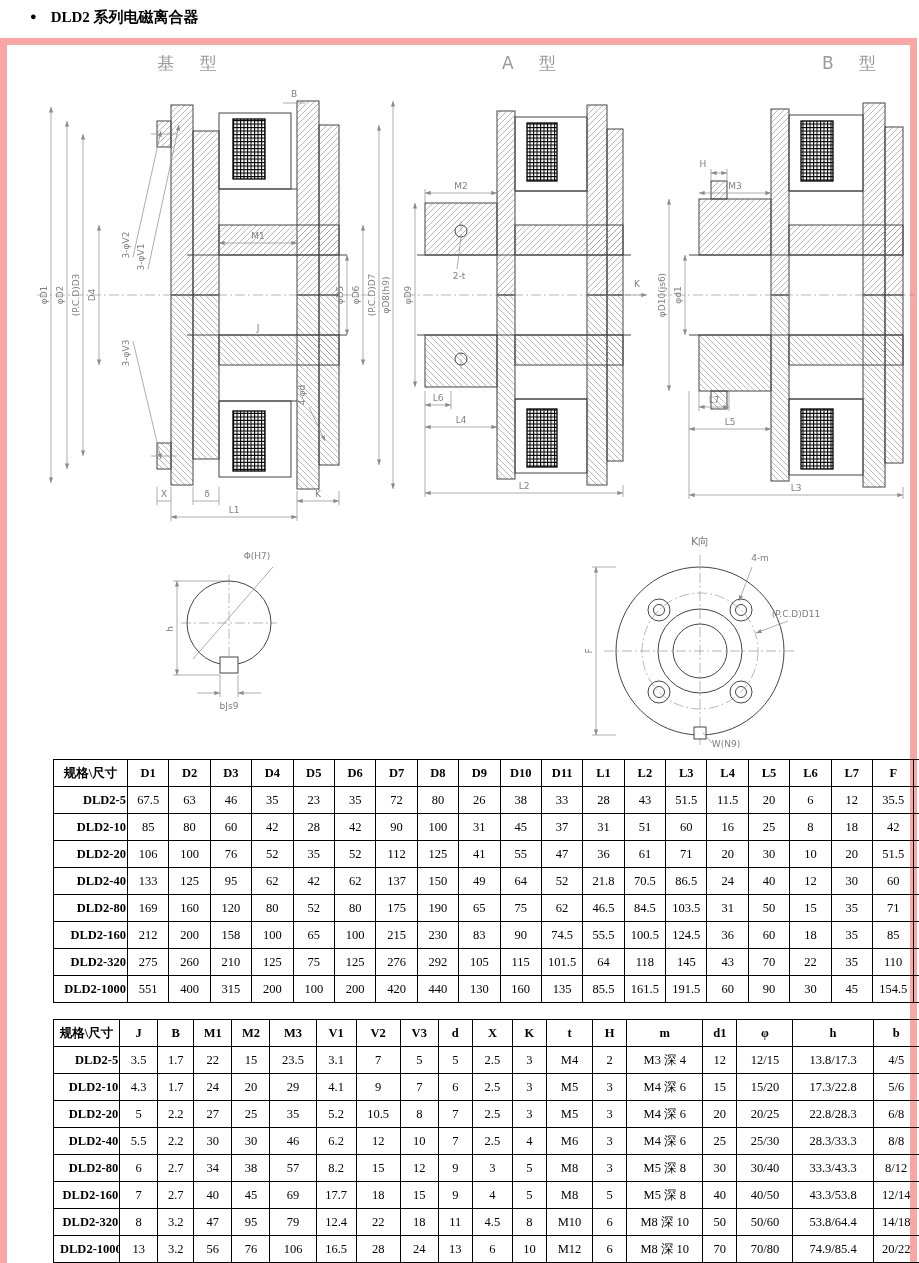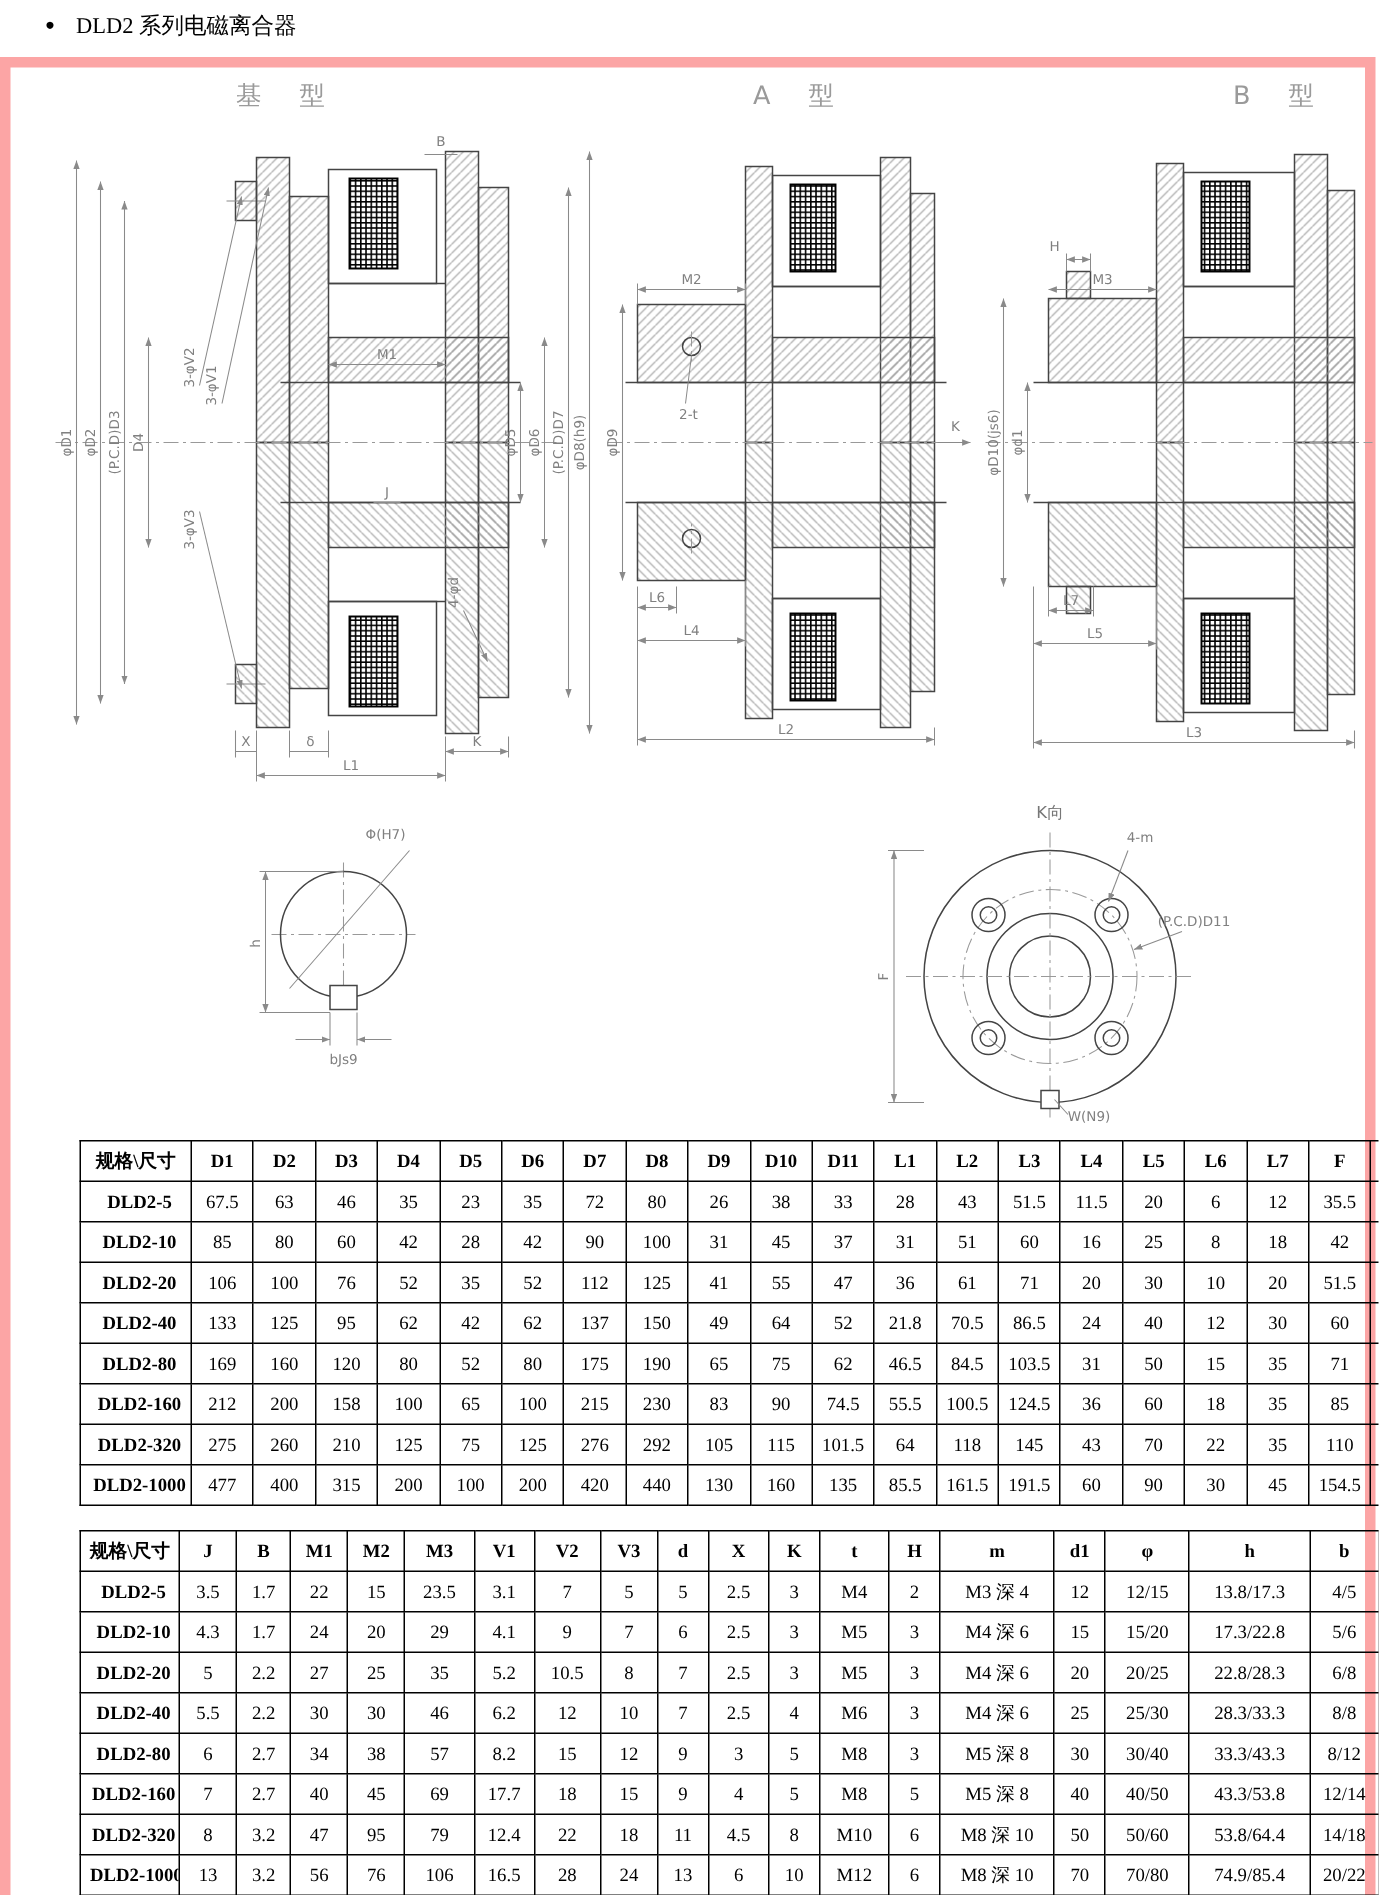--- a/index.html
+++ b/index.html
@@ -1,36 +1,36 @@
 <!DOCTYPE html>
 <html><head>
 <meta charset="utf-8">
 <style>
   html,body { margin:0; padding:0; background:#fff; }
   body { width:919px; font-family:"Liberation Serif", serif; color:#000; }
-  .titlebar { height:30px; padding:8px 0 0 30px; font-weight:normal; font-size:15px; }
+  .titlebar { height:30px; padding:8px 0 0 30px; font-weight:bold; font-size:15px; }
   .titlebar .bullet { font-size:11px; vertical-align:2px; margin-right:14px; }
   .frame { border:7px solid #fca5a5; width:917px; box-sizing:border-box; padding-bottom:4px; }
   svg text { user-select:none; }
   .part  { fill:none; stroke:#444; stroke-width:1; }
   .hatch { fill:url(#hatch); }
   .coil  { fill:url(#grid); stroke:#000; stroke-width:1.3; }
   .cl    { stroke:#999; stroke-width:0.7; fill:none; stroke-dasharray:10 3 2 3; }
   .dim   { stroke:#8a8a8a; stroke-width:0.7; fill:none; }
   .dimA  { marker-start:url(#mS); marker-end:url(#mE); }
   .dimE  { marker-end:url(#mE); }
   .dlab  { fill:#808080; font:9px "DejaVu Sans", sans-serif; text-anchor:middle; }
   .dlab2 { fill:#777; font:11px "DejaVu Sans", sans-serif; text-anchor:middle; }
   .dtitle{ fill:#9a9a9a; font:17px "DejaVu Sans", sans-serif; letter-spacing:10px; text-anchor:middle; }
   .tables { padding:4px 7px 0 7px; }
   .dtable { border-collapse:collapse; width:903px; table-layout:fixed; font-size:12.5px;margin-left:39px; }
   .dtable th, .dtable td { border:1px solid #000; text-align:center; height:26px; padding:0 1px;
                            overflow:hidden; white-space:nowrap; }
   .dtable th { font-weight:bold; }
-  .dtable td.spec { font-weight:bold; text-align:center; padding-left:6px; }
+  .dtable td.spec { font-weight:bold; text-align:right; padding-left:6px; }
   .tgap { height:16px; }
 </style>
 </head>
 <body>
 
 <div class="titlebar">
   <span class="bullet">●</span><span>DLD2 系列电磁离合器</span>
 </div>
 
 <div class="frame">
@@ -459,21 +459,21 @@
             <td>145</td>
             <td>43</td>
             <td>70</td>
             <td>22</td>
             <td>35</td>
             <td>110</td>
             <td>12</td>
           </tr>
           <tr>
             <td class="spec">DLD2-1000</td>
-            <td>477</td>
+            <td>551</td>
             <td>400</td>
             <td>315</td>
             <td>200</td>
             <td>100</td>
             <td>200</td>
             <td>420</td>
             <td>440</td>
             <td>130</td>
             <td>160</td>
             <td>135</td>

